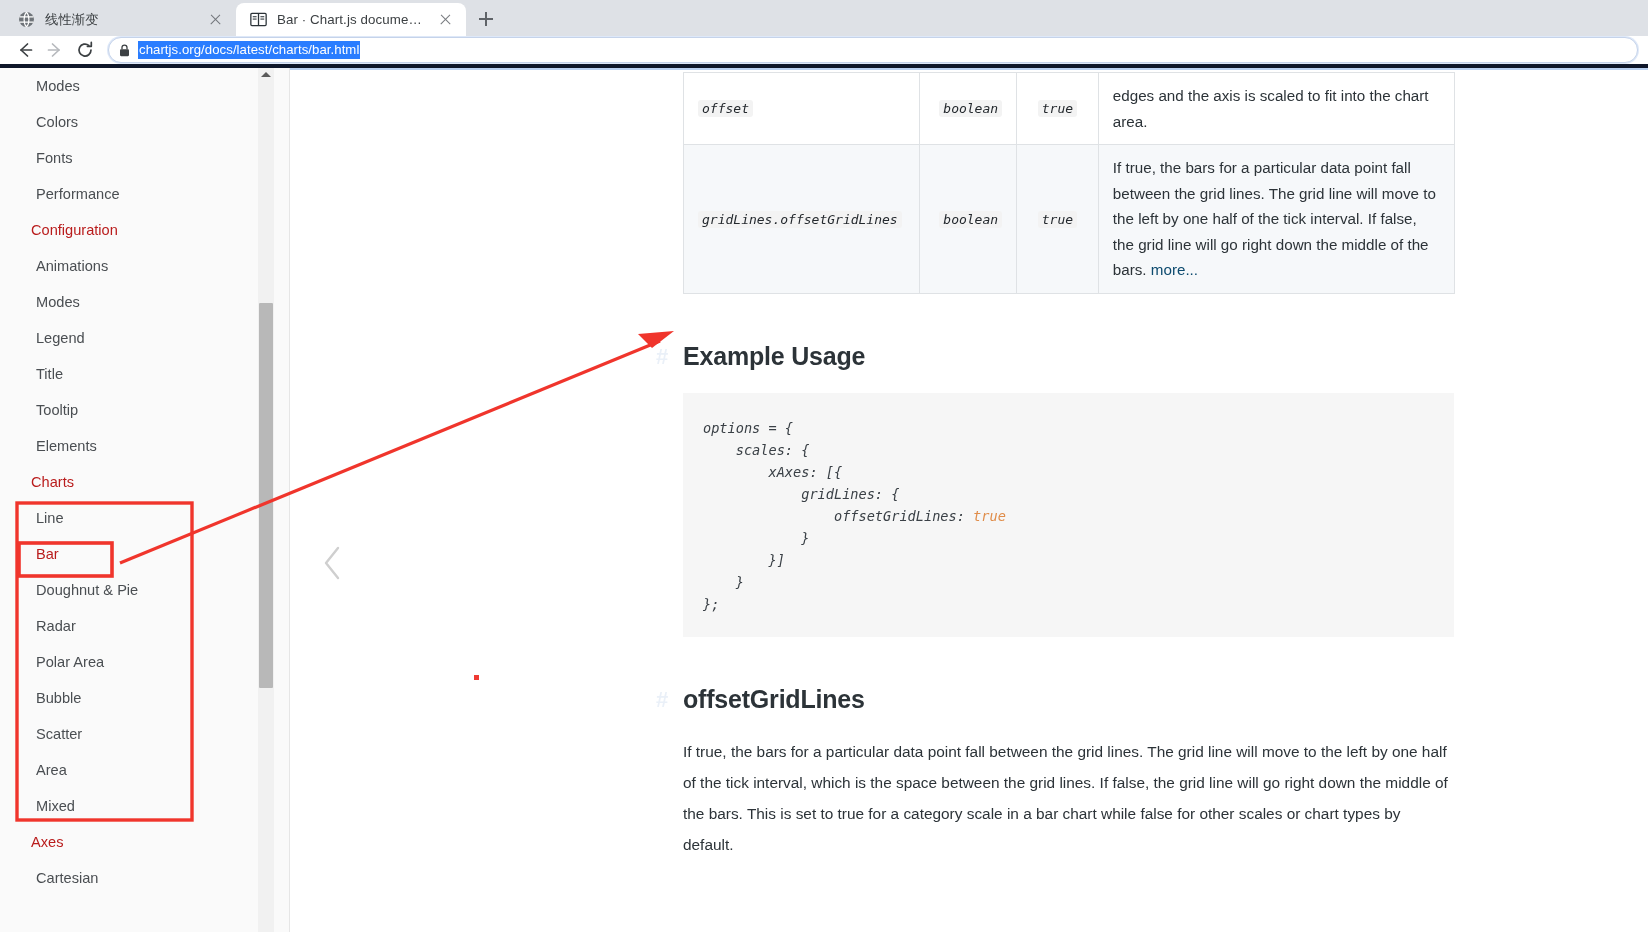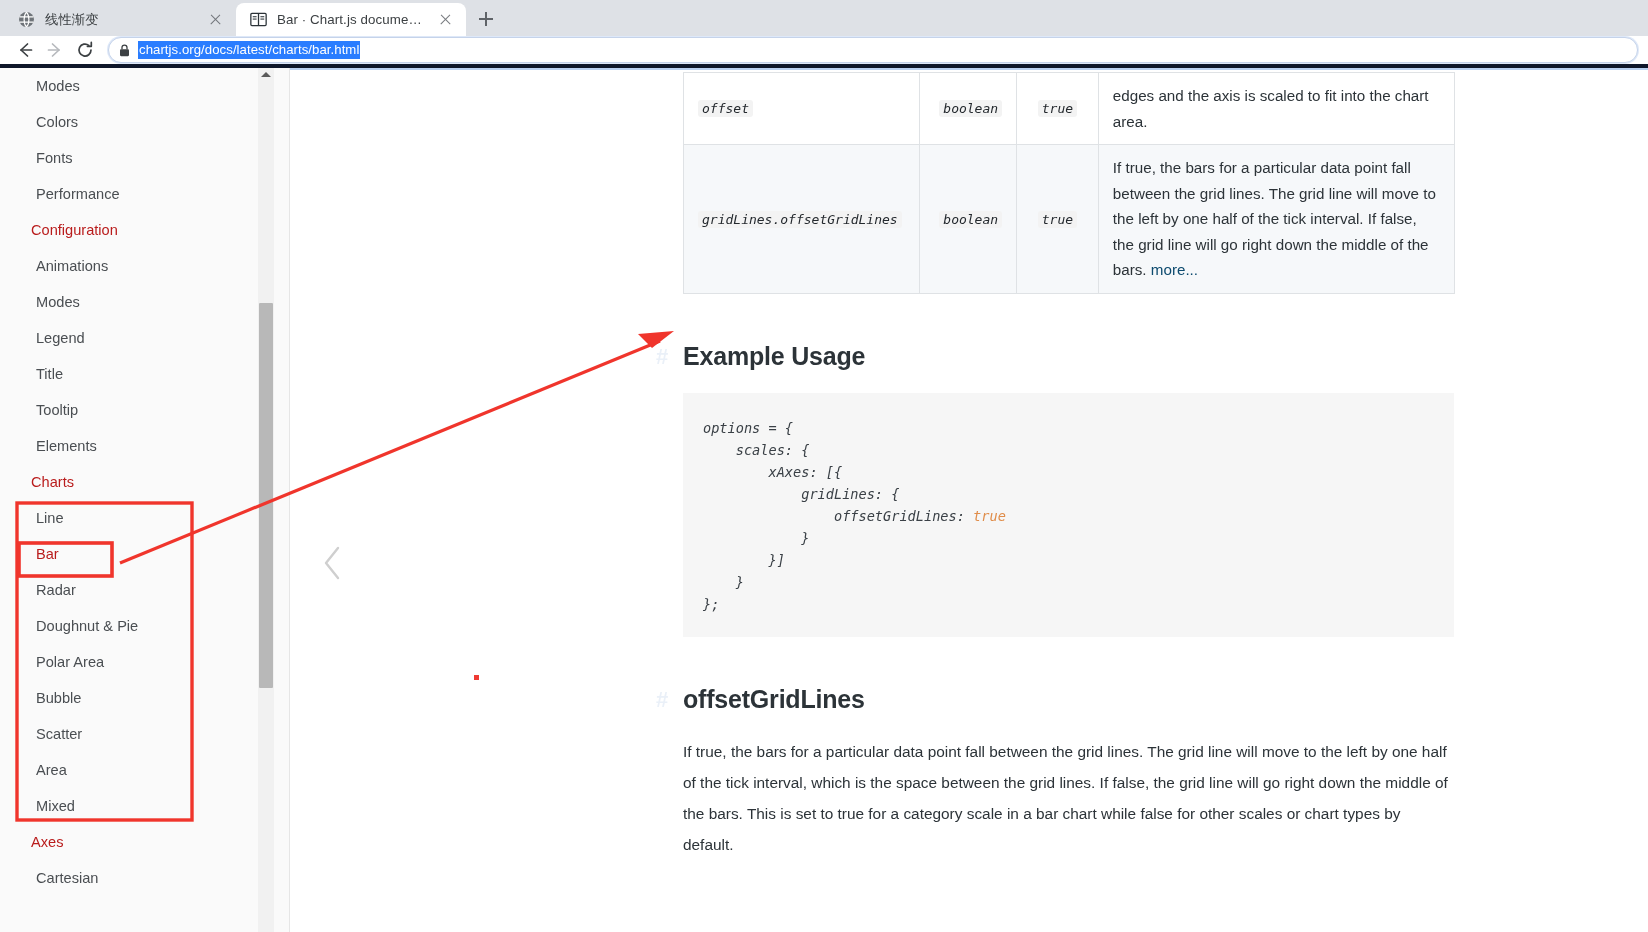--- a/index.html
+++ b/index.html
@@ -243,22 +243,22 @@
           <div class="sb-item lvl0">Configuration</div>
           <div class="sb-item lvl1">Animations</div>
           <div class="sb-item lvl1">Modes</div>
           <div class="sb-item lvl1">Legend</div>
           <div class="sb-item lvl1">Title</div>
           <div class="sb-item lvl1">Tooltip</div>
           <div class="sb-item lvl1">Elements</div>
           <div class="sb-item lvl0">Charts</div>
           <div class="sb-item lvl1">Line</div>
           <div class="sb-item lvl1 active">Bar</div>
+          <div class="sb-item lvl1">Doughnut &amp; Pie</div>
           <div class="sb-item lvl1">Radar</div>
-          <div class="sb-item lvl1">Doughnut &amp; Pie</div>
           <div class="sb-item lvl1">Polar Area</div>
           <div class="sb-item lvl1">Bubble</div>
           <div class="sb-item lvl1">Scatter</div>
           <div class="sb-item lvl1">Area</div>
           <div class="sb-item lvl1">Mixed</div>
           <div class="sb-item lvl0">Axes</div>
           <div class="sb-item lvl1">Cartesian</div>
         </div>
 
       <div class="sb-scrollbar">

